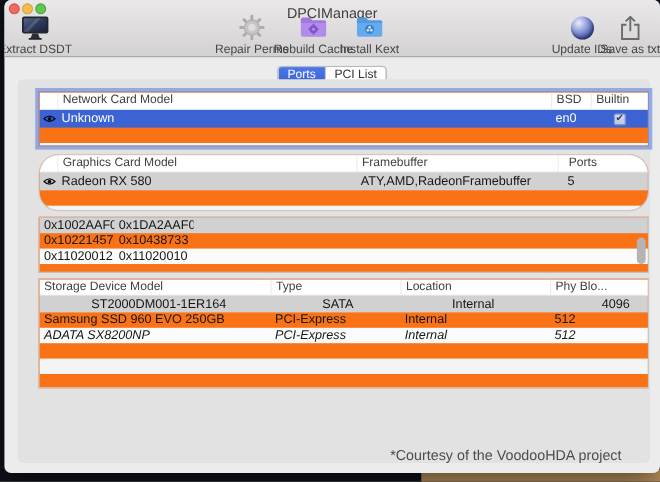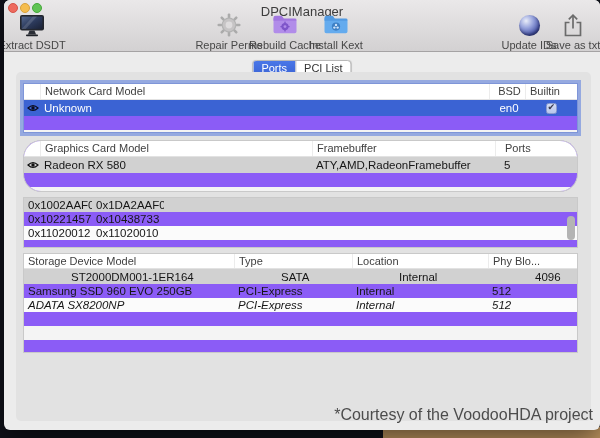--- a/index.html
+++ b/index.html
@@ -59,21 +59,21 @@
   .tab { padding:0 8px; color:#333; text-align:center; }
   .tab.selected { background:linear-gradient(#4a77e8,#3a63d4); color:#fff; }
   .tab + .tab { border-left:1px solid #c4c4c4; }
 
   .panel {
     position:absolute; left:12px; top:72px; width:575px; height:349px;
     background:#e2e2e2; border-radius:5px;
   }
 
   .tbl {
-    position:absolute; left:19px; width:555px; background:#8b5cf6;
+    position:absolute; left:31px; width:555px; background:#f97316;
     border:1px solid #c9c9c9; overflow:hidden; font-size:11.5px; color:#161616;
   }
   .tbl-network { top:83px; height:50px; border:1px solid #7e95d8;
     box-shadow:0 0 0 3px rgba(108,138,222,.65); }
   .tbl-graphics { top:140px; height:52px;border-radius:18px; }
   .tbl-audio    { top:197px; height:51px; }
   .tbl-storage  { top:253px; height:100px; }
 
   .thead { display:flex; height:16px; align-items:center; background:#fff;
     border-bottom:1px solid #e2e2e2; font-size:11px; color:#3f3f3f; }
@@ -82,21 +82,21 @@
   .trow { display:flex; align-items:center; }
   .h16 { height:16px; } .h14 { height:14px; }
   .sel-blue { background:#3b63d3; color:#fff; }
   .sel-gray { background:#d1d1d1; }
   .stripe   { background:#f4f4f4; }
   .c { overflow:hidden; white-space:nowrap; padding-left:4px; }
   .c.eye { width:16px; padding-left:3px; display:flex; align-items:center; }
   .c.grow { flex:1; }
 
   
-  .n-bsd { width:36px;text-align:center; } .n-builtin { width:52px; text-align:left; }
+  .n-bsd { width:36px; } .n-builtin { width:52px; text-align:left; }
   .n-builtin.cell { display:flex; justify-content:center; padding:0; }
   
   .g-fb { width:183px; } .g-ports { width:82px; padding-left:9px; }
   
   .a-dev { width:68px; } .a-sub { width:72px; } .a-cid { width:58px; }
   .a-rev { width:46px; } .a-name { flex:1; }
   
   .s-model { width:210px; } .s-type { width:118px; } .s-loc { width:136px; } .s-phy { flex:1; }
 
   .checkbox {
@@ -108,22 +108,22 @@
     content:"✔"; position:absolute; left:1px; top:-2px;
     font-size:9px; color:#3c3c50;
   }
 
   .scrollbar {
     position:absolute; right:2px; top:18px; width:8px; height:30px;
   }
   .scroll-thumb { width:8px; height:24px; border-radius:4px; background:#b4b4b4; }
 
   .footer-note {
-    position:absolute; right:7px; top:406px;
-    font-size:16px; color:#4c4c4c;
+    position:absolute; right:35px; top:406px;
+    font-size:13px; color:#4c4c4c;
   }
 
   svg { display:block; }
 </style>
 </head>
 <body>
 
 <div class="desktop-tan"></div>
 
 <div class="window">

